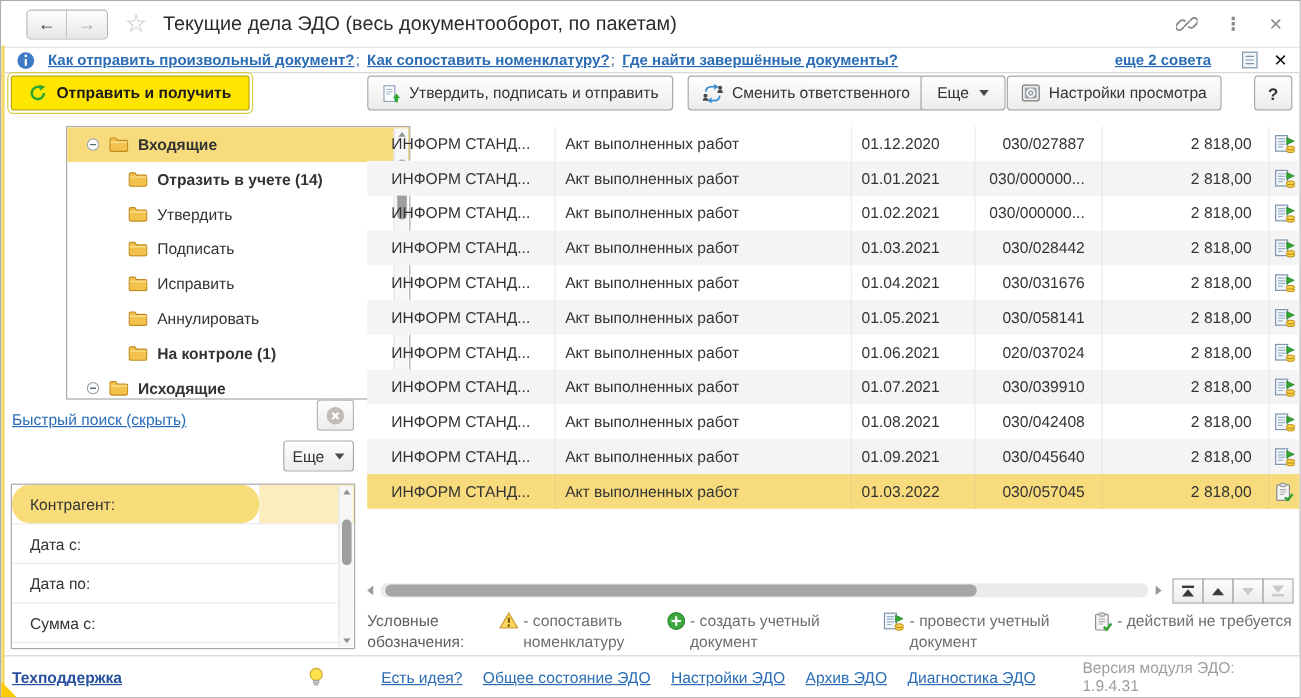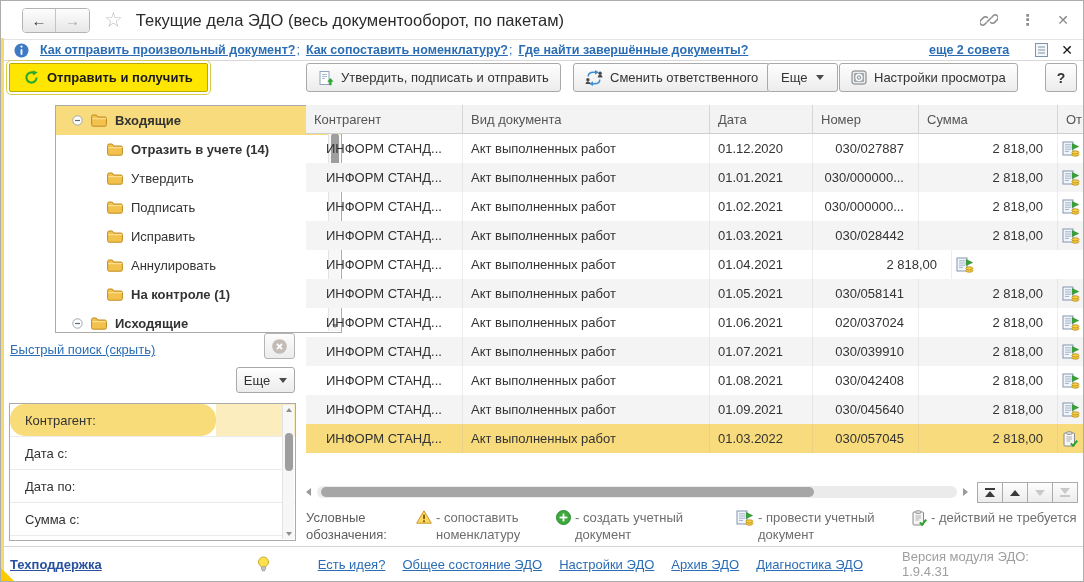--- a/index.html
+++ b/index.html
@@ -368,28 +368,20 @@
         </div>
       </div>
     <div class="vscroll">
       <span class="sarr up" style="top:3px;"></span>
       <div class="vthumb" style="top:28px; height:38px;"></div>
       <span class="sarr dn" style="bottom:3px;"></span>
     </div>
   </div>
 
   <div class="grid">
-    <div class="grid-head">
-        <div class="hcell c0">Контрагент</div>
-        <div class="hcell c1">Вид документа</div>
-        <div class="hcell c2">Дата</div>
-        <div class="hcell c3">Номер</div>
-        <div class="hcell c4">Сумма</div>
-        <div class="hcell c5">От</div>
-      </div>
     <div class="grid-body">
         <div class="grow">
           <div class="bcell c0">ИНФОРМ СТАНД...</div>
           <div class="bcell c1">Акт выполненных работ</div>
           <div class="bcell c2">01.12.2020</div>
           <div class="bcell c3">030/027887</div>
           <div class="bcell c4">2 818,00</div>
           <div class="bcell c5">
             <span class="ic">
               <svg width="18" height="16" viewBox="0 0 18 16">
@@ -473,20 +465,21 @@
                 <ellipse cx="13.4" cy="13.6" rx="3.5" ry="1.6" fill="#F7D14A" stroke="#B8860B" stroke-width="0.8"></ellipse>
                 <ellipse cx="13.4" cy="11.4" rx="3.5" ry="1.6" fill="#F7D14A" stroke="#B8860B" stroke-width="0.8"></ellipse>
               </svg>
             </span>
           </div>
         </div>
         <div class="grow">
           <div class="bcell c0">ИНФОРМ СТАНД...</div>
           <div class="bcell c1">Акт выполненных работ</div>
           <div class="bcell c2">01.04.2021</div>
+          <div class="bcell c3">030/031676</div>
           <div class="bcell c4">2 818,00</div>
           <div class="bcell c5">
             <span class="ic">
               <svg width="18" height="16" viewBox="0 0 18 16">
                 <rect x="1" y="1" width="10" height="13" fill="#F2F6FA" stroke="#8096AE"></rect>
                 <g stroke="#9DB2C8">
                   <line x1="3" y1="3.8" x2="9" y2="3.8"></line>
                   <line x1="3" y1="6" x2="9" y2="6"></line>
                   <line x1="3" y1="8.2" x2="9" y2="8.2"></line>
                   <line x1="3" y1="10.4" x2="7" y2="10.4"></line>

